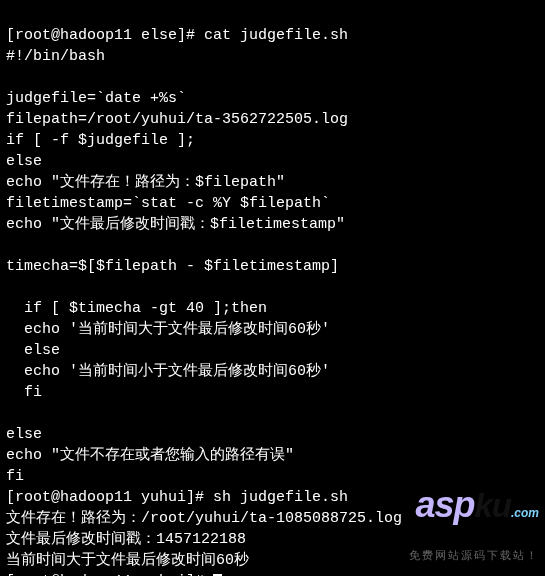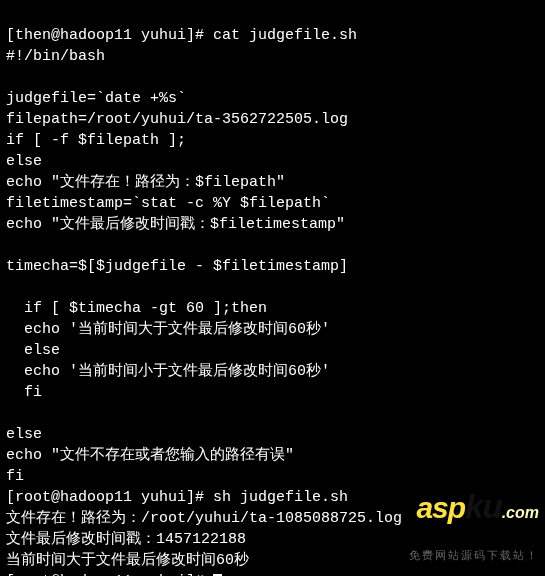--- a/index.html
+++ b/index.html
@@ -29,43 +29,43 @@
   }
   .watermark {
     position: absolute;
     right: 6px;
     bottom: 12px;
     font-family: Arial, sans-serif;
     font-weight: 700;
     text-align: right;
     pointer-events: none;
   }
-  .wm-asp { color: #fde047; font-size: 30px; letter-spacing: -1px; font-style: italic; }
+  .wm-asp { color: #c4b5fd; font-size: 36px; letter-spacing: -1px; font-style: italic; }
   .wm-ku  { color: #111; font-size: 33px; letter-spacing: -1px; font-style: italic; }
-  .wm-com { color: #fef9c3; font-size: 16px; font-style: italic; }
+  .wm-com { color: #7dd3fc; font-size: 12px; font-style: italic; }
   .wm-tag { color: #666; font-size: 11px; display: block; font-weight: 400; letter-spacing: 2px; margin-top: -4px; }
 </style>
 </head>
 <body>
 
 <div class="terminal">
-<span>[then@hadoop11 yuhui]# cat judgefile.sh</span>
+<span>[root@hadoop11 else]# cat judgefile.sh</span>
 <span>#!/bin/bash</span>
 <span></span>
 <span>judgefile=`date +%s`</span>
 <span>filepath=/root/yuhui/ta-3562722505.log</span>
-<span>if [ -f $filepath ];</span>
+<span>if [ -f $judgefile ];</span>
 <span>else</span>
 <span>echo "文件存在！路径为：$filepath"</span>
 <span>filetimestamp=`stat -c %Y $filepath`</span>
 <span>echo "文件最后修改时间戳：$filetimestamp"</span>
 <span></span>
-<span>timecha=$[$judgefile - $filetimestamp]</span>
+<span>timecha=$[$filepath - $filetimestamp]</span>
 <span></span>
-<span>  if [ $timecha -gt 60 ];then</span>
+<span>  if [ $timecha -gt 40 ];then</span>
 <span>  echo '当前时间大于文件最后修改时间60秒'</span>
 <span>  else</span>
 <span>  echo '当前时间小于文件最后修改时间60秒'</span>
 <span>  fi</span>
 <span></span>
 <span>else</span>
 <span>echo "文件不存在或者您输入的路径有误"</span>
 <span>fi</span>
 <span>[root@hadoop11 yuhui]# sh judgefile.sh</span>
 <span>文件存在！路径为：/root/yuhui/ta-1085088725.log</span>

